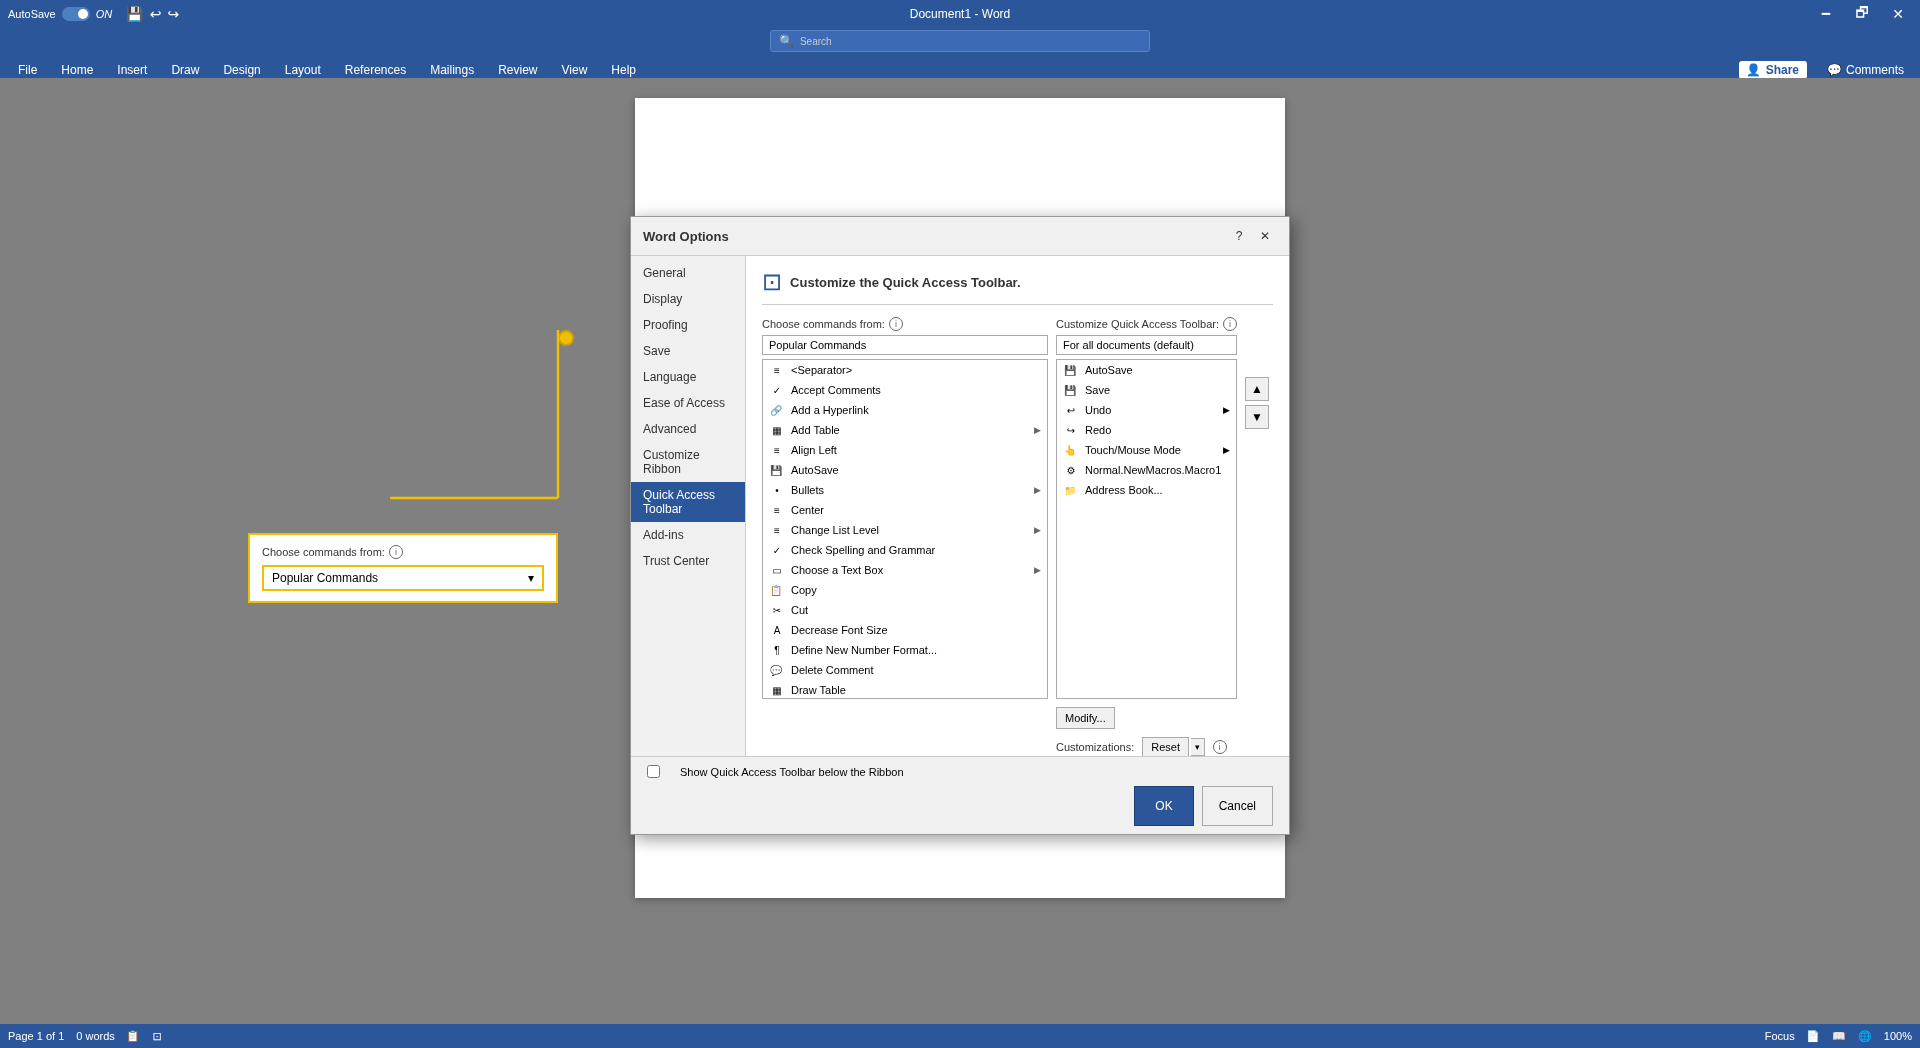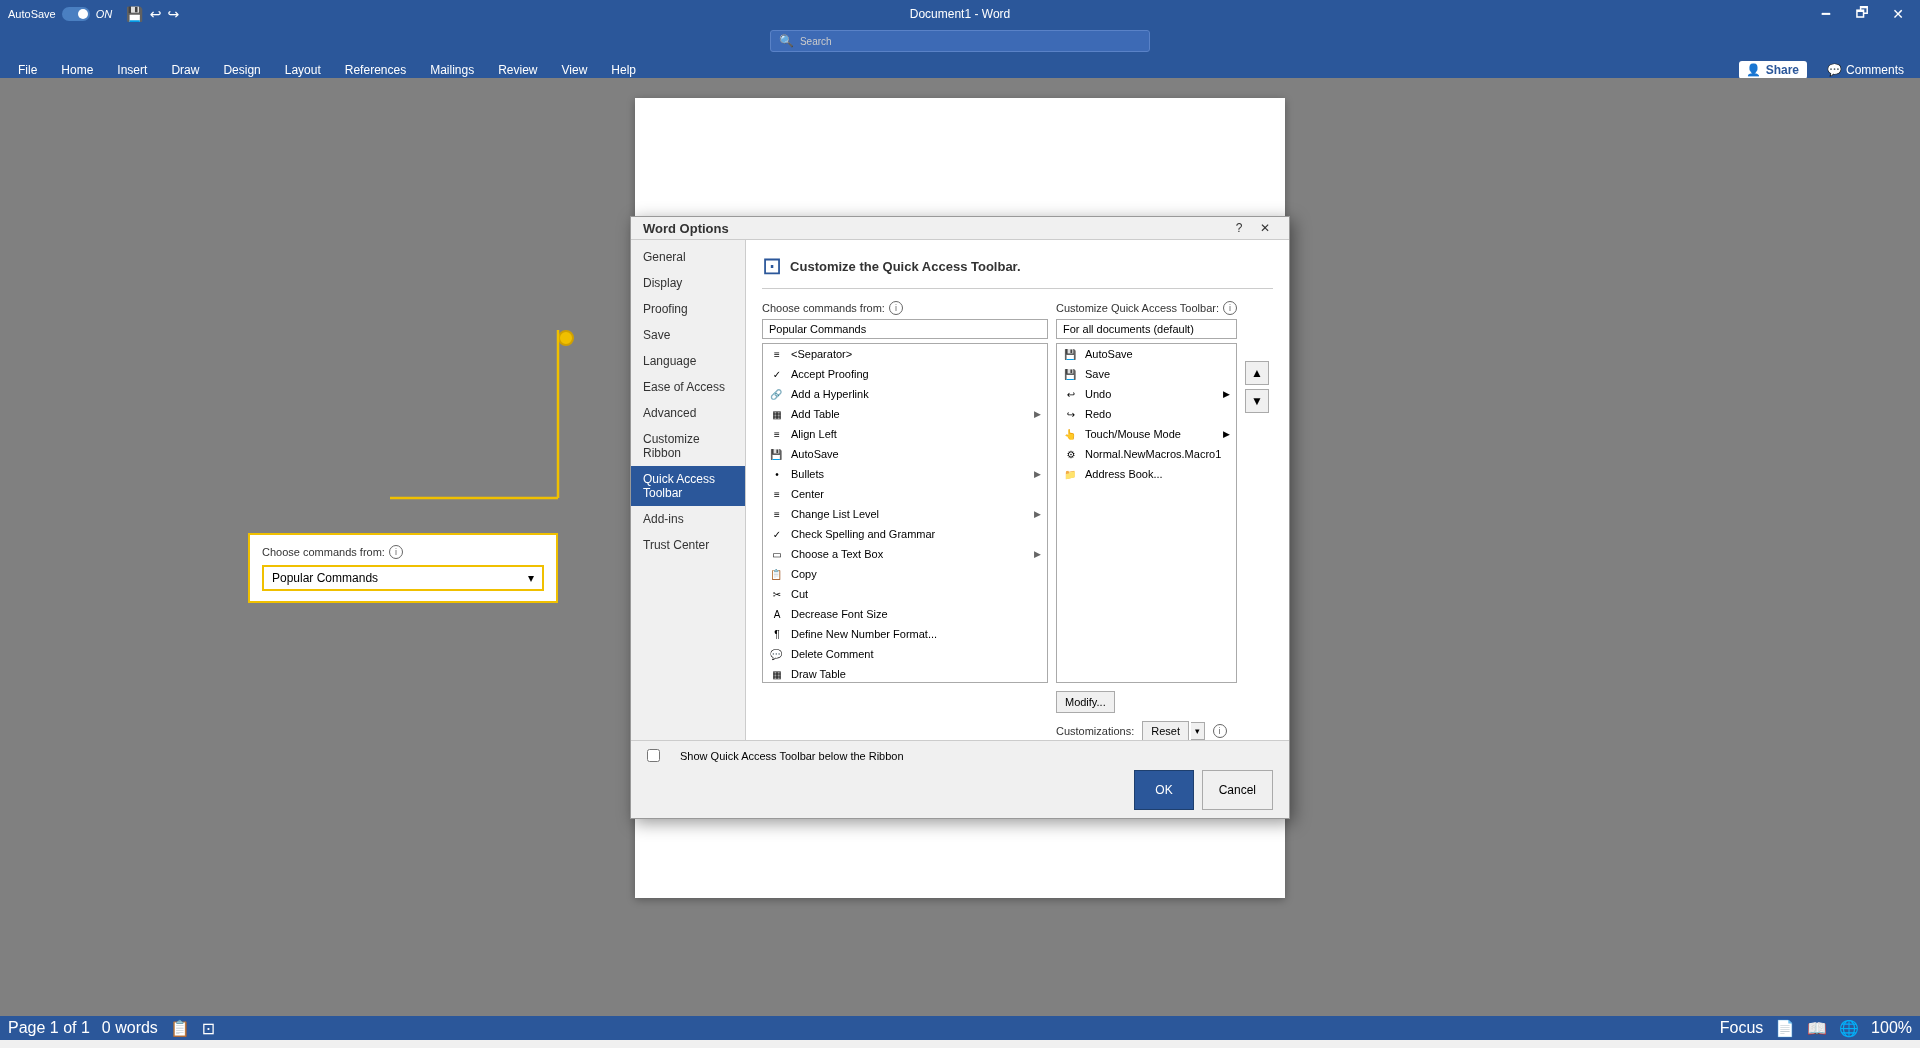--- a/index.html
+++ b/index.html
@@ -147,30 +147,30 @@
       background: white;
       margin: 20px auto;
       width: 650px;
       min-height: 800px;
       box-shadow: 0 2px 8px rgba(0,0,0,0.3);
     }
 
     
     .status-bar {
       position: absolute;
-      bottom: 8px;
+      bottom: 0;
       left: 0;
       right: 0;
       height: 24px;
       background: #2b579a;
       display: flex;
       align-items: center;
       padding: 0 8px;
       color: white;
-      font-size: 16px;
+      font-size: 11px;
       gap: 12px;
     }
     .status-bar-right {
       margin-left: auto;
       display: flex;
       align-items: center;
       gap: 12px;
     }
 
     
@@ -191,21 +191,21 @@
       background: #f0f0f0;
       border: 1px solid #999;
       box-shadow: 4px 4px 16px rgba(0,0,0,0.4);
       width: 660px;
       min-height: 540px;
       position: relative;
     }
     .dialog-title-bar {
       background: #f0f0f0;
       border-bottom: 1px solid #ccc;
-      padding: 0 12px;
+      padding: 8px 12px;
       display: flex;
       align-items: center;
       justify-content: space-between;
     }
     .dialog-title {
       font-size: 13px;
       font-weight: 600;
       color: #333;
     }
     .dialog-title-btns {
@@ -653,21 +653,21 @@
               <select class="dropdown-select">
                 <option>Popular Commands</option>
               </select>
               <div class="commands-list">
                 <div class="cmd-item">
                   <span class="cmd-icon">≡</span>
                   <span>&lt;Separator&gt;</span>
                 </div>
                 <div class="cmd-item">
                   <span class="cmd-icon">✓</span>
-                  <span>Accept Proofing</span>
+                  <span>Accept Comments</span>
                 </div>
                 <div class="cmd-item">
                   <span class="cmd-icon">🔗</span>
                   <span>Add a Hyperlink</span>
                 </div>
                 <div class="cmd-item">
                   <span class="cmd-icon">▦</span>
                   <span>Add Table</span>
                   <span class="cmd-arrow">▶</span>
                 </div>

